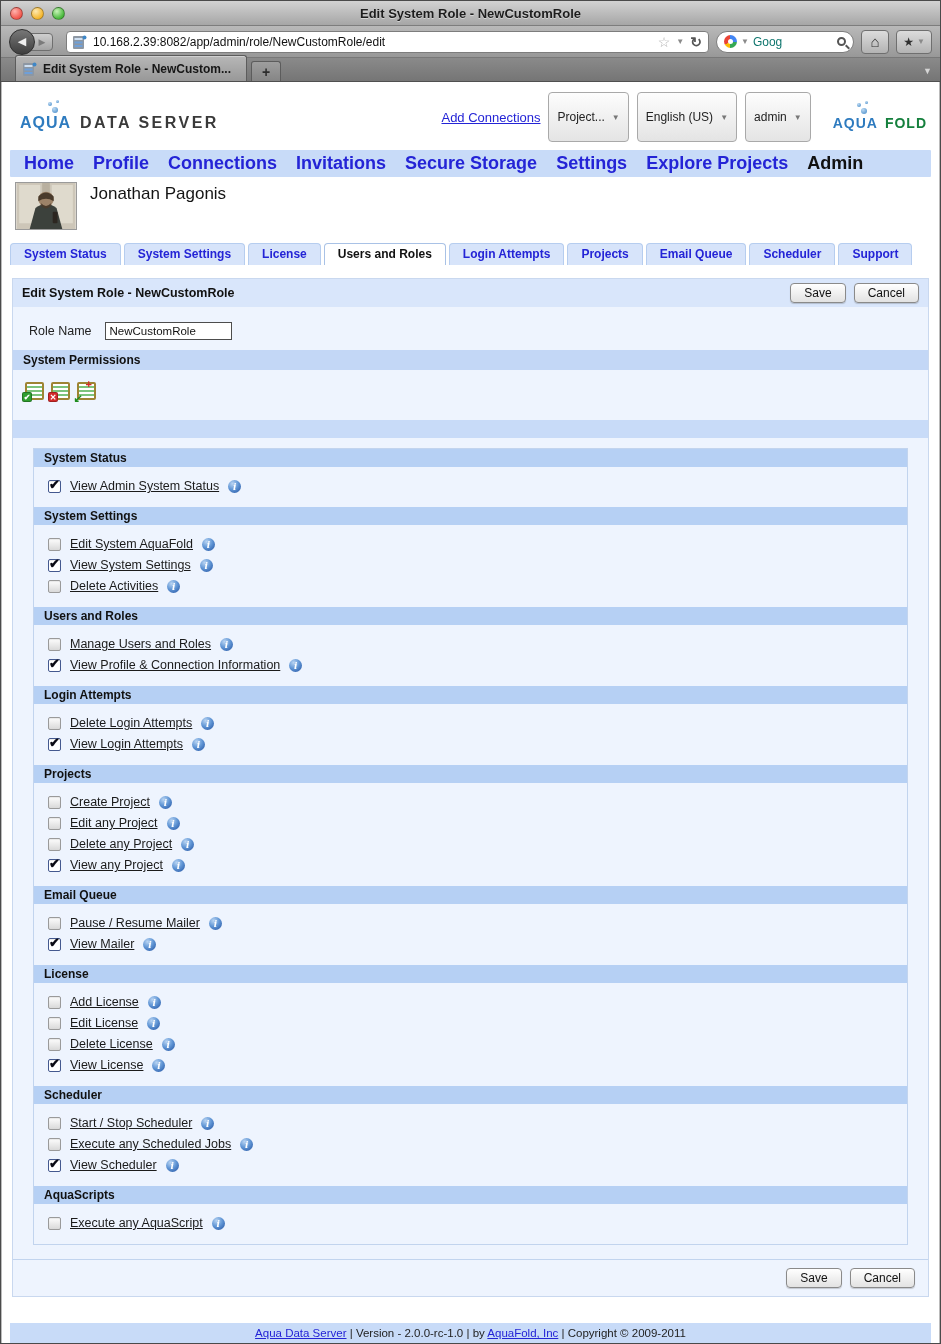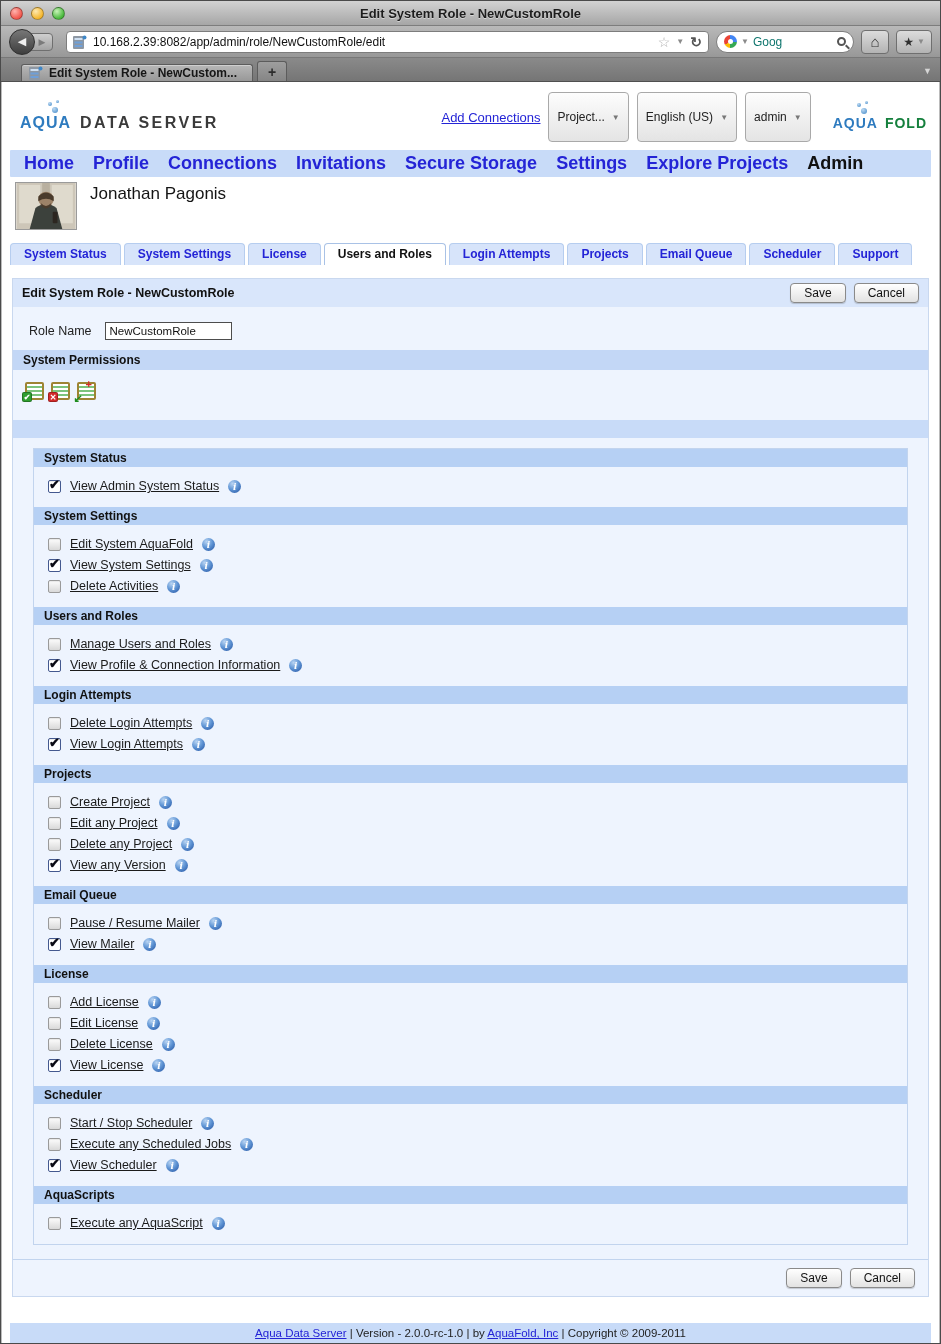--- a/index.html
+++ b/index.html
@@ -45,21 +45,21 @@
   .mag::after { content:""; position:absolute; width:5px; height:2px; background:#555;
                 transform:rotate(45deg); left:6px; top:7px; }
   .sq-btn { height:24px; border-radius:4px; background:linear-gradient(#dcdcdc,#b3b3b3);
             border:1px solid #6f6f6f; display:flex; align-items:center; justify-content:center;
             color:#2f2f2f; gap:3px; }
   .home-btn { width:28px; font-size:15px; }
   .bm-btn { width:36px; font-size:12px; }
 
   .tabbar { height:24px; flex:0 0 24px; background:linear-gradient(#8a8a8a,#757575);
             border-bottom:1px solid #4f4f4f; display:flex; align-items:flex-end; position:relative; }
-  .btab { height:17px; width:232px; margin-left:20px; background:linear-gradient(#b7b7b7,#989898);
+  .btab { height:26px; width:232px; margin-left:14px; background:linear-gradient(#b7b7b7,#989898);
           border:1px solid #5c5c5c; border-bottom:none; border-radius:3px 3px 0 0;
           display:flex; align-items:center; gap:6px; padding:0 7px;
           font-size:12px; font-weight:bold; color:#161616; box-shadow:inset 0 1px 0 rgba(255,255,255,.35); }
   .btab-title { white-space:nowrap; overflow:hidden; }
   .newtab { height:20px; width:30px; margin-left:4px; background:linear-gradient(#9e9e9e,#858585);
             border:1px solid #5c5c5c; border-bottom:none; border-radius:3px 3px 0 0;
             display:flex; align-items:center; justify-content:center;
             font-size:14px; font-weight:bold; color:#2c2c2c; }
   .tab-overflow { position:absolute; right:8px; bottom:5px; color:#d6d6d6; font-size:9px; }
   .favicon { width:14px; height:14px; flex:0 0 14px; }
@@ -385,21 +385,21 @@
               <span class="perm-label">Edit any Project</span>
               <span class="info-icon">i</span>
             </div>
             <div class="perm-row">
               <span class="cb"></span>
               <span class="perm-label">Delete any Project</span>
               <span class="info-icon">i</span>
             </div>
             <div class="perm-row">
               <span class="cb checked"></span>
-              <span class="perm-label">View any Version</span>
+              <span class="perm-label">View any Project</span>
               <span class="info-icon">i</span>
             </div>
           </div>
           <div class="section-header">Email Queue</div>
           <div class="section-body">
             <div class="perm-row">
               <span class="cb"></span>
               <span class="perm-label">Pause / Resume Mailer</span>
               <span class="info-icon">i</span>
             </div>

